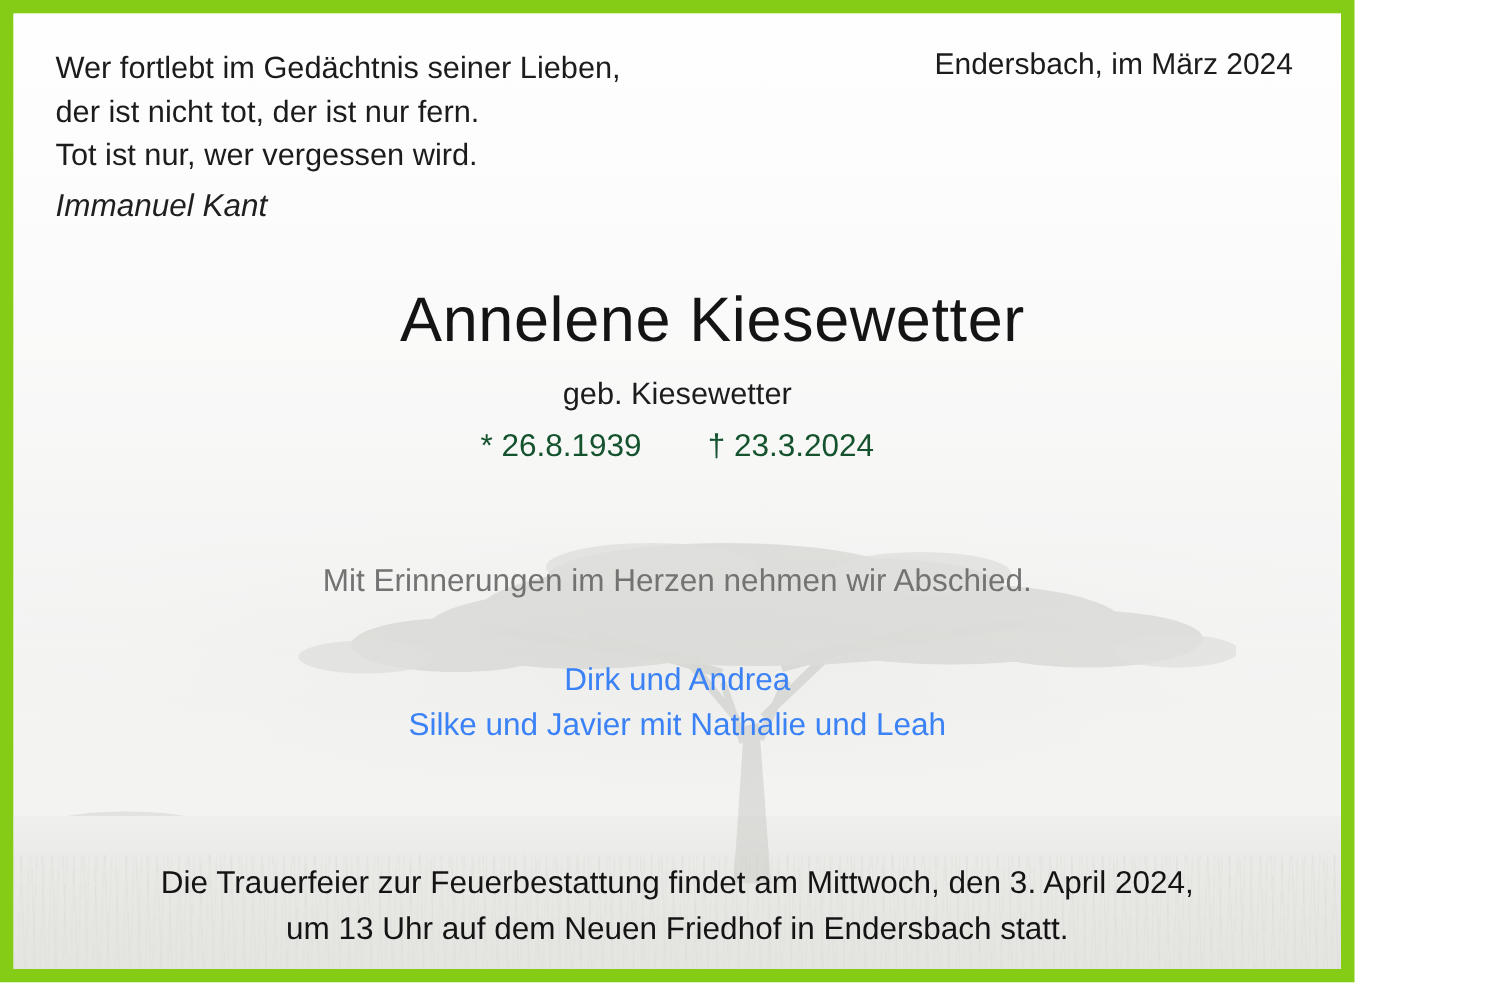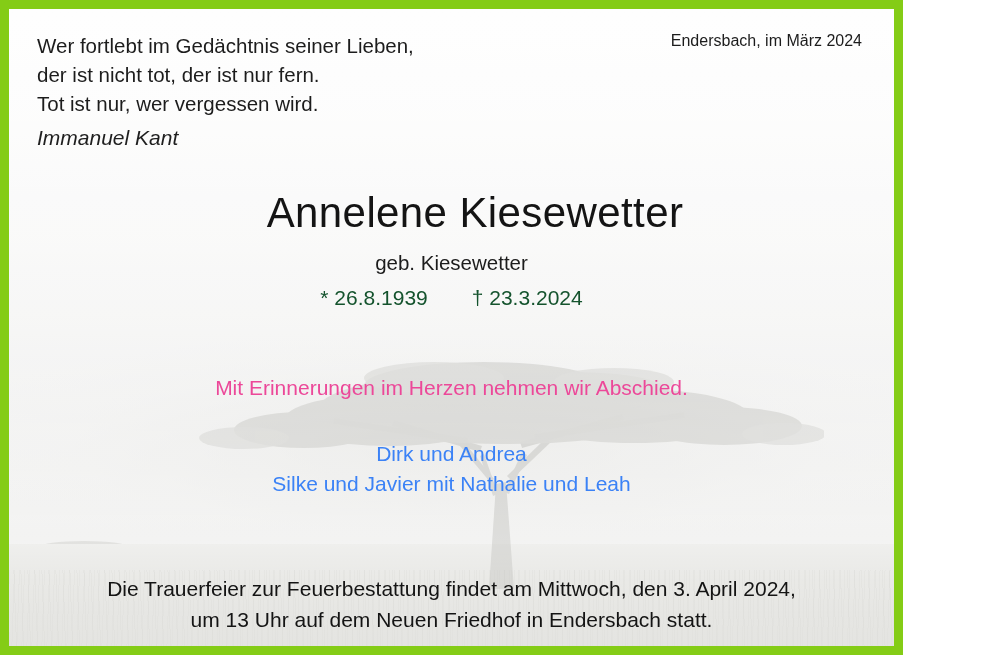--- a/index.html
+++ b/index.html
@@ -106,21 +106,21 @@
     color: #1c1c1c;
     white-space: pre-line;
   }
   .quote-author {
     margin-top: 8px;
     font-size: 21px;
     font-style: italic;
     color: #1f1f1f;
   }
   .place-date {
-    font-size: 16px;
+    font-size: 20px;
     color: #1c1c1c;
     padding-top: 1px;
   }
 
   .name {
     position: absolute;
     top: 180px;
     left: 0;
     right: 0;
     text-align: center;
@@ -149,21 +149,21 @@
   }
   .dates .sep { display: inline-block; width: 44px; }
 
   .farewell {
     position: absolute;
     top: 367px;
     left: 0;
     right: 0;
     text-align: center;
     font-size: 21px;
-    color: #ec4899;
+    color: #737373;
   }
 
   .mourners {
     position: absolute;
     top: 430px;
     left: 0;
     right: 0;
     text-align: center;
     font-size: 21px;
     line-height: 30px;

